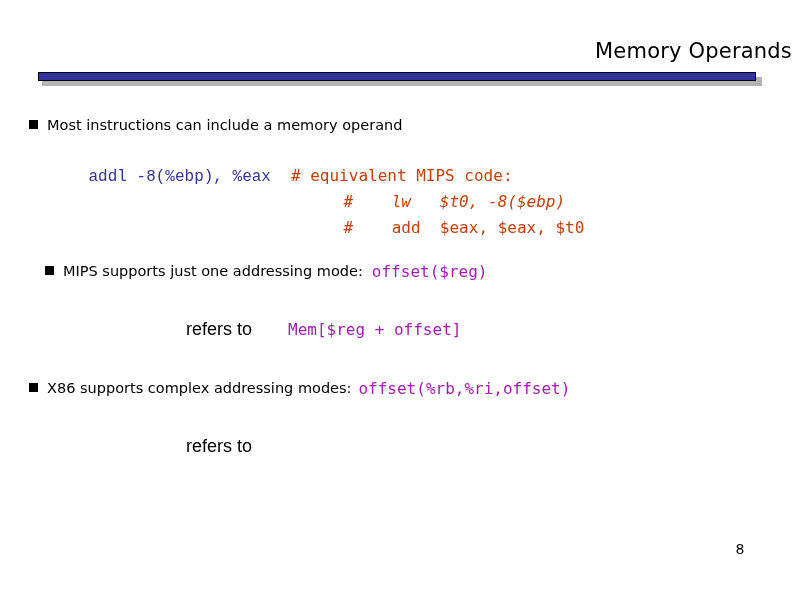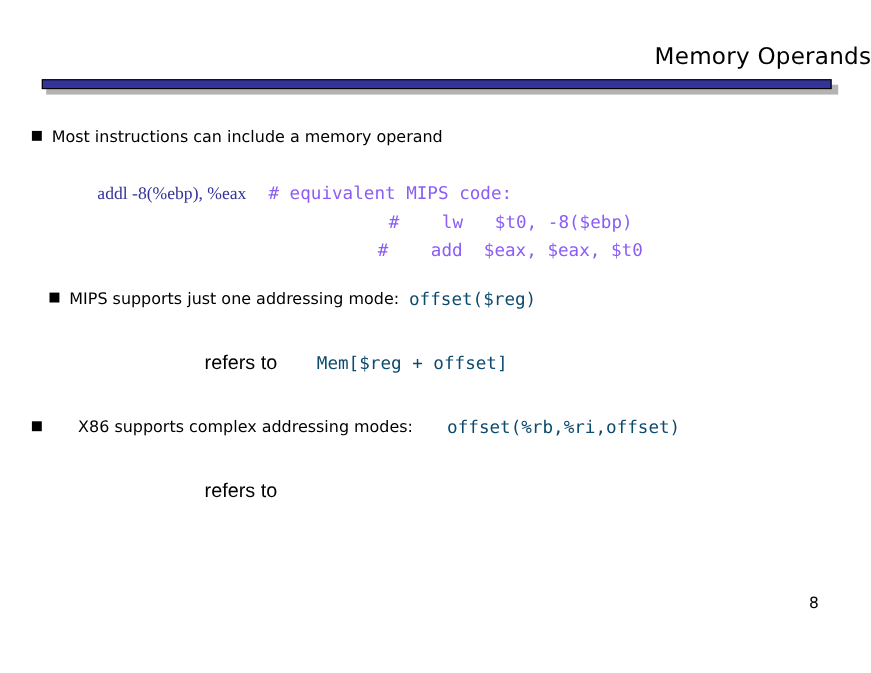--- a/index.html
+++ b/index.html
@@ -90,48 +90,48 @@
     top: -1px;
   }
   .prose {
     font-family: "DejaVu Sans", sans-serif;
     font-size: 14.5px;
     color: #000000;
   }
   .mono {
     font-family: "DejaVu Sans Mono", monospace;
     font-size: 16px;
-    color: #0c4a6e;
+    color: #a21caf;
     letter-spacing: 0px;
   }
   .mono-black {
     font-family: "DejaVu Sans Mono", monospace;
     font-size: 16px;
-    color: #8b5cf6;
+    color: #c2410c;
     white-space: pre;
     margin-top: 36px;
   }
   .mono-code {
-    font-family: Liberation Serif, serif;
+    font-family: Liberation Mono, monospace;
     font-size: 16px;
     color: #333399;
     white-space: pre;
   }
 
   
   #bullet1 { left: 29px; top: 117px; }
 
   
   .code-row {
     position: absolute;
     white-space: pre;
     line-height: 20px;
   }
   #code-row-1 { left: 58px; top: 146px; }
-  #code-row-2 { left: 323px; top: 172px; }
+  #code-row-2 { left: 313px; top: 172px; font-style: italic; }
   #code-row-3 { left: 313px; top: 198px; }
 
   .code-gap { display: inline-block; width: 20px; }
 
   
   #bullet2 { left: 29px; top: 261px; padding-left: 16px; }
   #bullet2 .mono { margin-left: 9px; position: relative; top: 1px; }
 
   
   .refers-row {
@@ -144,21 +144,21 @@
   #refers2 { left: 186px; top: 436px; }
   .refers-label {
     font-family: Liberation Sans, sans-serif;
     font-size: 18px;
     color: #000000;
     width: 102px;
     flex: 0 0 auto;
   }
 
   
-  #bullet3 { left: 29px; top: 378px; gap: 24px; }
+  #bullet3 { left: 29px; top: 378px; }
   #bullet3 .mono { margin-left: 7px; position: relative; top: 1px; }
 
   
   .page-number {
     position: absolute;
     left: 730px;
     top: 541px;
     width: 20px;
     text-align: center;
     font-family: "DejaVu Sans", sans-serif;

